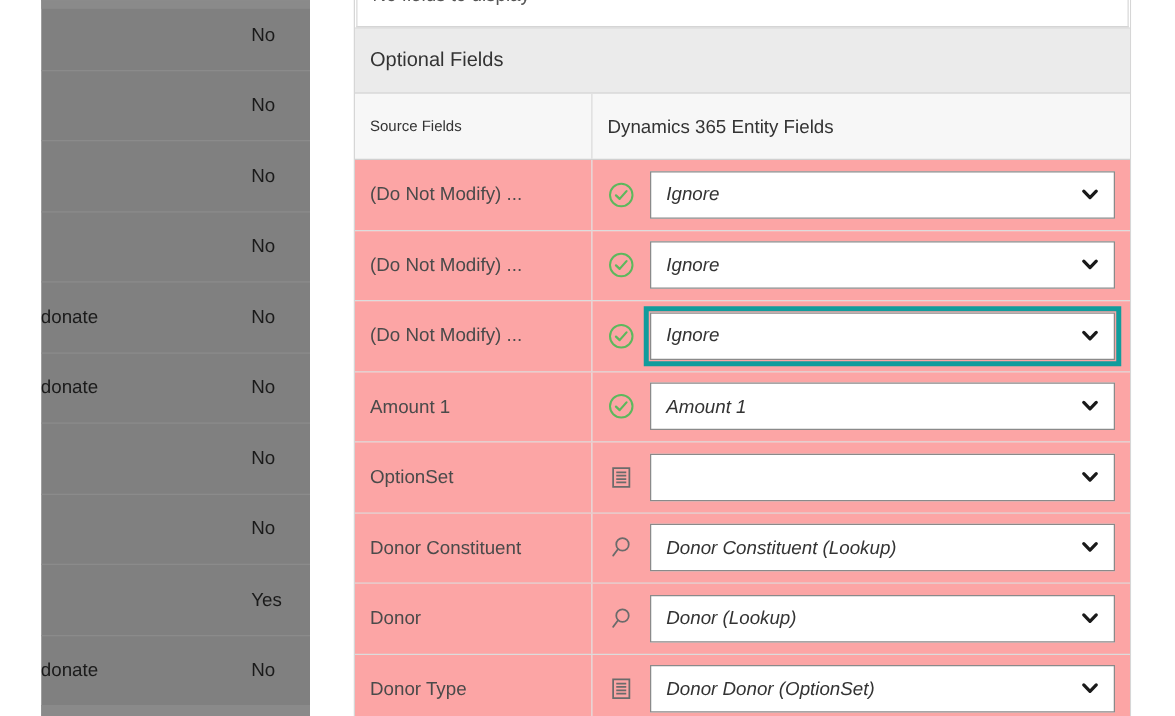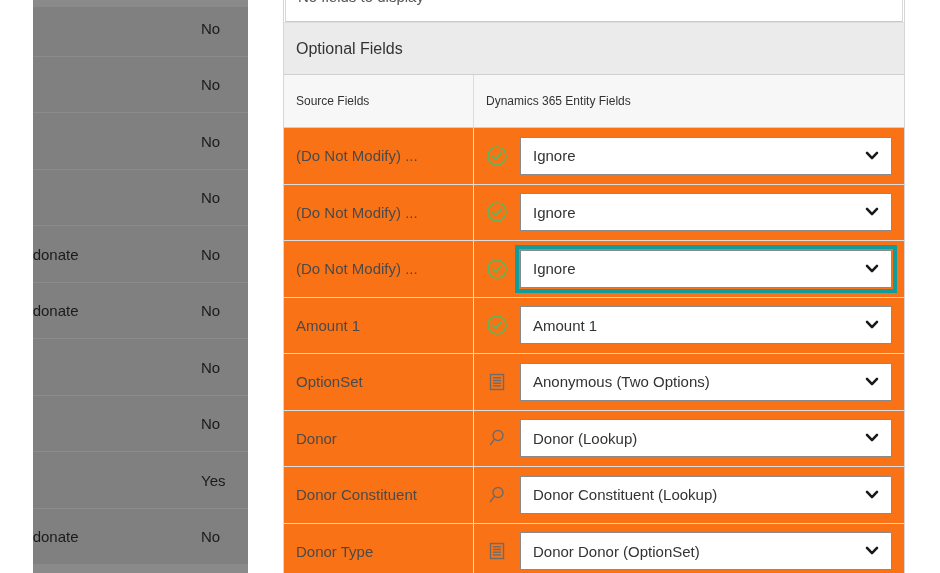--- a/index.html
+++ b/index.html
@@ -95,28 +95,28 @@
     width: 190px;
     display: flex; align-items: center;
     padding-left: 12px;
     border-right: 1px solid #dcdcdc;
     font-size: 12px; color: #333;
   }
   .col-header-dyn {
     flex: 1;
     display: flex; align-items: center;
     padding-left: 12px;
-    font-size: 12px; color: #333;
+    font-size: 15px; color: #333;
   }
 
   .field-row {
     display: flex;
     height: 56.5px;
     border-bottom: 1px solid #dcdcdc;
-    background: #f97316;
+    background: #fca5a5;
   }
   .fr-src {
     width: 190px;
     display: flex; align-items: center;
     padding-left: 12px;
     border-right: 1px solid #e2e2e2;
     font-size: 15px; color: #4a4a4a;
     white-space: nowrap; overflow: hidden;
   }
   .fr-icon {
@@ -131,21 +131,21 @@
 
   .select-box {
     position: relative;
     width: 100%;
     height: 38px;
     border: 1px solid #8a8a8a;
     background: #ffffff;
     display: flex; align-items: center;
     padding-left: 12px;
     font-size: 15px; color: #333;
-    white-space: nowrap; overflow: hidden;
+    white-space: nowrap; overflow: hidden; font-style: italic;
   }
   .select-box.focused {
     outline: 4px solid #109c9c;
     outline-offset: 1px;
   }
   .chevron {
     position: absolute; right: 12px; top: 50%;
     transform: translateY(-55%);
     width: 14px; height: 14px;
   }
@@ -310,55 +310,54 @@
             <svg width="22" height="22" viewBox="0 0 22 22" class="ico">
               <rect x="4.5" y="3.5" width="13" height="15" fill="none" stroke="#6b6b6b" stroke-width="1.4"></rect>
               <line x1="7" x2="15" y1="6.8" y2="6.8" stroke="#6b6b6b" stroke-width="1.4"></line>
               <line x1="7" x2="15" y1="9.5" y2="9.5" stroke="#6b6b6b" stroke-width="1.4"></line>
               <line x1="7" x2="15" y1="12.2" y2="12.2" stroke="#6b6b6b" stroke-width="1.4"></line>
               <line x1="7" x2="15" y1="14.9" y2="14.9" stroke="#6b6b6b" stroke-width="1.4"></line>
             </svg>
           </div>
           <div class="fr-sel">
             <div class="select-box">
-              <span>Anonymous (Two Options)</span>
-              <svg viewBox="0 0 14 14" class="chevron">
-                <path d="M2 4.6 L7 9.8 L12 4.6" fill="none" stroke="#1a1a1a" stroke-width="2.6" stroke-linecap="round" stroke-linejoin="round"></path>
-              </svg>
-            </div>
-          </div>
-        </div>
-        <div class="field-row">
-          <div class="fr-src">Donor</div>
+              <svg viewBox="0 0 14 14" class="chevron">
+                <path d="M2 4.6 L7 9.8 L12 4.6" fill="none" stroke="#1a1a1a" stroke-width="2.6" stroke-linecap="round" stroke-linejoin="round"></path>
+              </svg>
+            </div>
+          </div>
+        </div>
+        <div class="field-row">
+          <div class="fr-src">Donor Constituent</div>
           <div class="fr-icon">
             <svg width="22" height="22" viewBox="0 0 22 22" class="ico">
               <circle cx="12" cy="8.5" r="5" fill="none" stroke="#6b6b6b" stroke-width="1.4"></circle>
               <line x1="8.3" y1="12.4" x2="4.5" y2="17.5" stroke="#6b6b6b" stroke-width="1.4" stroke-linecap="round"></line>
             </svg>
           </div>
           <div class="fr-sel">
             <div class="select-box">
-              <span>Donor (Lookup)</span>
-              <svg viewBox="0 0 14 14" class="chevron">
-                <path d="M2 4.6 L7 9.8 L12 4.6" fill="none" stroke="#1a1a1a" stroke-width="2.6" stroke-linecap="round" stroke-linejoin="round"></path>
-              </svg>
-            </div>
-          </div>
-        </div>
-        <div class="field-row">
-          <div class="fr-src">Donor Constituent</div>
+              <span>Donor Constituent (Lookup)</span>
+              <svg viewBox="0 0 14 14" class="chevron">
+                <path d="M2 4.6 L7 9.8 L12 4.6" fill="none" stroke="#1a1a1a" stroke-width="2.6" stroke-linecap="round" stroke-linejoin="round"></path>
+              </svg>
+            </div>
+          </div>
+        </div>
+        <div class="field-row">
+          <div class="fr-src">Donor</div>
           <div class="fr-icon">
             <svg width="22" height="22" viewBox="0 0 22 22" class="ico">
               <circle cx="12" cy="8.5" r="5" fill="none" stroke="#6b6b6b" stroke-width="1.4"></circle>
               <line x1="8.3" y1="12.4" x2="4.5" y2="17.5" stroke="#6b6b6b" stroke-width="1.4" stroke-linecap="round"></line>
             </svg>
           </div>
           <div class="fr-sel">
             <div class="select-box">
-              <span>Donor Constituent (Lookup)</span>
+              <span>Donor (Lookup)</span>
               <svg viewBox="0 0 14 14" class="chevron">
                 <path d="M2 4.6 L7 9.8 L12 4.6" fill="none" stroke="#1a1a1a" stroke-width="2.6" stroke-linecap="round" stroke-linejoin="round"></path>
               </svg>
             </div>
           </div>
         </div>
         <div class="field-row">
           <div class="fr-src">Donor Type</div>
           <div class="fr-icon">
             <svg width="22" height="22" viewBox="0 0 22 22" class="ico">

